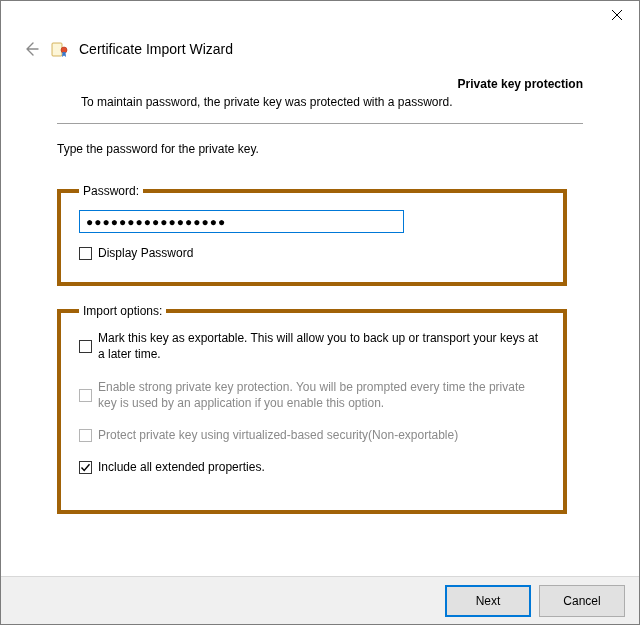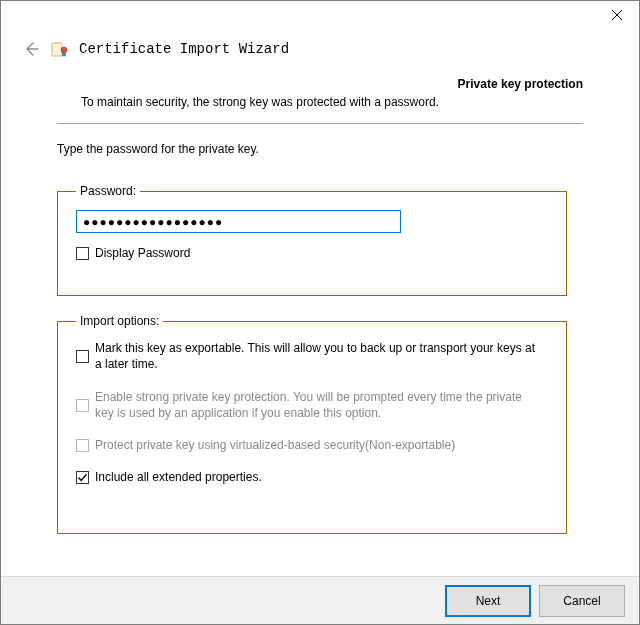--- a/index.html
+++ b/index.html
@@ -26,21 +26,20 @@
     width: 45px; height: 28px;
     display: flex; align-items: center; justify-content: center;
     font-size: 14px; font-family: Arial, sans-serif;
     color: #000; cursor: default;
   }
   .close-btn svg { width: 10px; height: 10px; }
   .header-row {
     display: flex; align-items: center;
     padding: 8px 0 18px 20px;
     gap: 10px;
-    font-family: Liberation Mono, monospace;
   }
   .back-arrow {
     width: 20px; height: 20px;
     color: #8a8a8a;
     display: flex; align-items: center; justify-content: center;
   }
   .cert-icon {
     width: 18px; height: 18px;
     display: flex; align-items: center; justify-content: center;
   }
@@ -64,22 +63,22 @@
   }
   .hr {
     border: none; border-top: 1px solid #a0a0a0;
     margin: 0 0 18px 0;
   }
   .instruction {
     font-size: 12px;
     margin-bottom: 28px;
   }
   fieldset.group {
-    border: 1px solid #a16207;
-    padding: 12px 18px 32px 18px;
+    border: 4px solid #a16207;
+    padding: 12px 18px 19px 18px;
     margin: 0 16px 18px 0;
   }
   fieldset.group legend {
     font-size: 12px; padding: 0 4px;
   }
   .pw-input {
     width: 325px;
     height: 23px;
     border: 1px solid #0078d7;
     font-family: inherit; font-size: 12px;
@@ -155,21 +154,21 @@
         <circle cx="13" cy="10" r="3" fill="#e04f2e" stroke="#b23012" stroke-width="0.6"></circle>
         <path d="M11.5 12 L11 17 L13 15.5 L15 17 L14.5 12 Z" fill="#3b78c9"></path>
       </svg>
     </div>
     <div class="wizard-title">Certificate Import Wizard</div>
   </div>
 
   <div class="content">
 
     <div class="section-heading">Private key protection</div>
-    <div class="section-desc">To maintain security, the strong key was protected with a password.</div>
+    <div class="section-desc">To maintain password, the private key was protected with a password.</div>
 
     <hr class="hr">
 
     <div class="instruction">Type the password for the private key.</div>
 
     <fieldset class="group">
       <legend>Password:</legend>
       <input type="text" class="pw-input" value="●●●●●●●●●●●●●●●●●" style="">
       <div class="chk-row">
         <span class="chk"></span>

